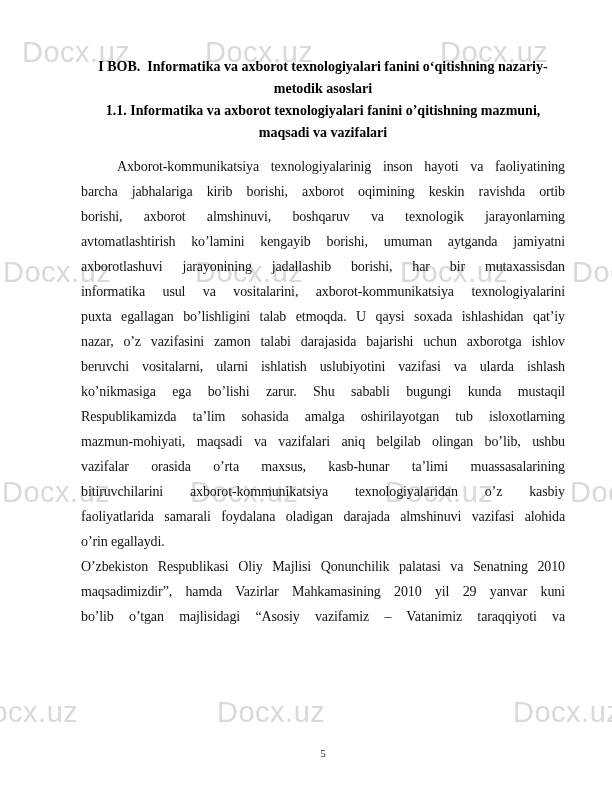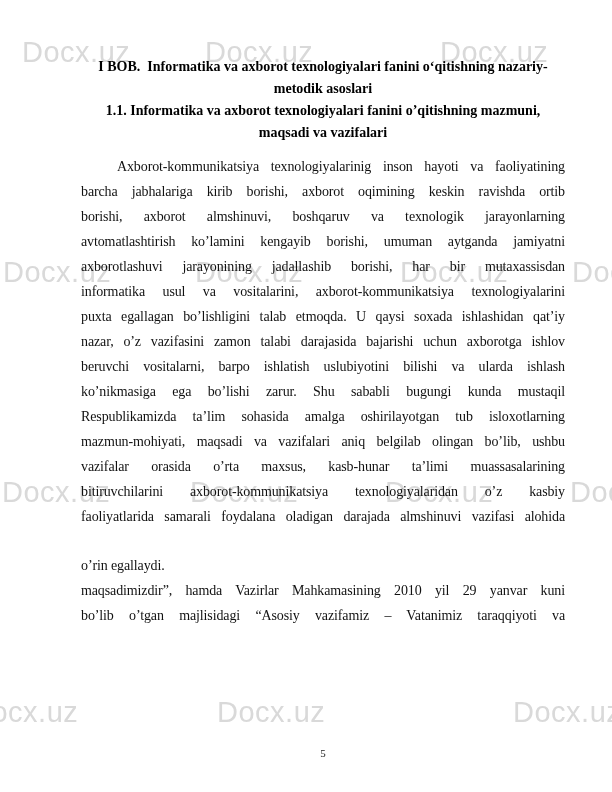--- a/index.html
+++ b/index.html
@@ -54,21 +54,21 @@
   }
   .doc-line {
     height: 25px;
     line-height: 25px;
     text-align: justify;
     text-align-last: justify;
     letter-spacing: -0.12px;
     overflow: hidden;
   }
   .doc-line.indent { padding-left: 36px; }
-  .doc-line.last { text-align-last: left; margin-top: 24px; }
+  .doc-line.last { text-align-last: left; }
   .footer {
     position: absolute;
     top: 747px;
     left: 0;
     width: 100%;
     text-align: center;
     font-size: 11px;
     color: #222222;
   }
 </style>
@@ -101,25 +101,26 @@
     </div>
   <div class="body-text">
       <div class="doc-line indent">Axborot-kommunikatsiya texnologiyalarinig inson hayoti va faoliyatining</div>
       <div class="doc-line">barcha jabhalariga kirib borishi, axborot oqimining keskin ravishda ortib</div>
       <div class="doc-line">borishi, axborot almshinuvi, boshqaruv va texnologik jarayonlarning</div>
       <div class="doc-line">avtomatlashtirish ko’lamini kengayib borishi, umuman aytganda jamiyatni</div>
       <div class="doc-line">axborotlashuvi jarayonining jadallashib borishi, har bir mutaxassisdan</div>
       <div class="doc-line">informatika usul va vositalarini, axborot-kommunikatsiya texnologiyalarini</div>
       <div class="doc-line">puxta egallagan bo’lishligini talab etmoqda. U qaysi soxada ishlashidan qat’iy</div>
       <div class="doc-line">nazar, o’z vazifasini zamon talabi darajasida bajarishi uchun axborotga ishlov</div>
-      <div class="doc-line">beruvchi vositalarni, barpo ishlatish uslubiyotini bilishi va ularda ishlash</div>
+      <div class="doc-line">beruvchi vositalarni, ularni ishlatish uslubiyotini vazifasi va ularda ishlash</div>
       <div class="doc-line">ko’nikmasiga ega bo’lishi zarur. Shu sababli bugungi kunda mustaqil</div>
       <div class="doc-line">Respublikamizda ta’lim sohasida amalga oshirilayotgan tub isloxotlarning</div>
       <div class="doc-line">mazmun-mohiyati, maqsadi va vazifalari aniq belgilab olingan bo’lib, ushbu</div>
       <div class="doc-line">vazifalar orasida o’rta maxsus, kasb-hunar ta’limi muassasalarining</div>
       <div class="doc-line">bitiruvchilarini axborot-kommunikatsiya texnologiyalaridan o’z kasbiy</div>
       <div class="doc-line">faoliyatlarida samarali foydalana oladigan darajada almshinuvi vazifasi alohida</div>
       <div class="doc-line last">o’rin egallaydi.</div>
+      <div class="doc-line">O’zbekiston Respublikasi Oliy Majlisi Qonunchilik palatasi va Senatning 2010</div>
       <div class="doc-line">maqsadimizdir”, hamda Vazirlar Mahkamasining 2010 yil 29 yanvar kuni</div>
       <div class="doc-line">bo’lib o’tgan majlisidagi “Asosiy vazifamiz – Vatanimiz taraqqiyoti va</div>
     </div>
   <div class="footer">5</div>
 </div>
 
 </body></html>

